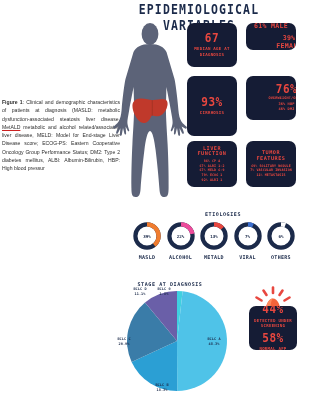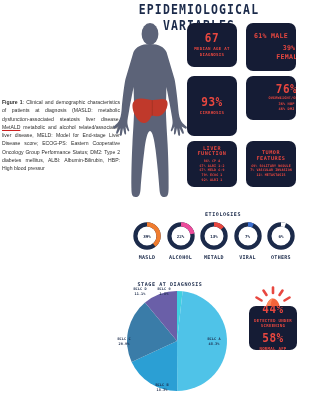--- a/index.html
+++ b/index.html
@@ -39,21 +39,21 @@
     padding:1px;box-sizing:border-box;overflow:hidden;
   }
   .big{font-size:11px;letter-spacing:.6px;line-height:1.1;
        transform:scaleY(1.12);}
   .sub{font-size:4.1px;letter-spacing:.25px;line-height:1.32;margin-top:1.5px;}
   .hdr{font-size:5.2px;letter-spacing:.5px;line-height:1.1;margin-bottom:2px;}
   .tiny{font-size:3.3px;letter-spacing:.1px;line-height:1.42;}
   .mid{font-size:4.4px;letter-spacing:.25px;line-height:1.35;}
 
   #card-age{left:187px;top:23px;width:50px;height:44px;text-align:center;}
-  #card-sex{left:246px;top:23px;width:50px;height:48px;}
+  #card-sex{left:246px;top:23px;width:50px;height:27px;}
   #card-cirr{left:187px;top:76px;width:50px;height:60px;}
   #card-ow{left:246px;top:76px;width:50px;height:44px;padding-left:32px;}
   #card-liver{left:187px;top:141px;width:50px;height:46px;}
   #card-tumor{left:246px;top:141px;width:50px;height:46px;}
   #card-screen{left:249px;top:306px;width:48px;height:44px;}
 
   
   .sect{
     position:absolute;color:#1b2a4a;font-weight:bold;
     font-family:"DejaVu Sans Mono",monospace;text-align:center;

